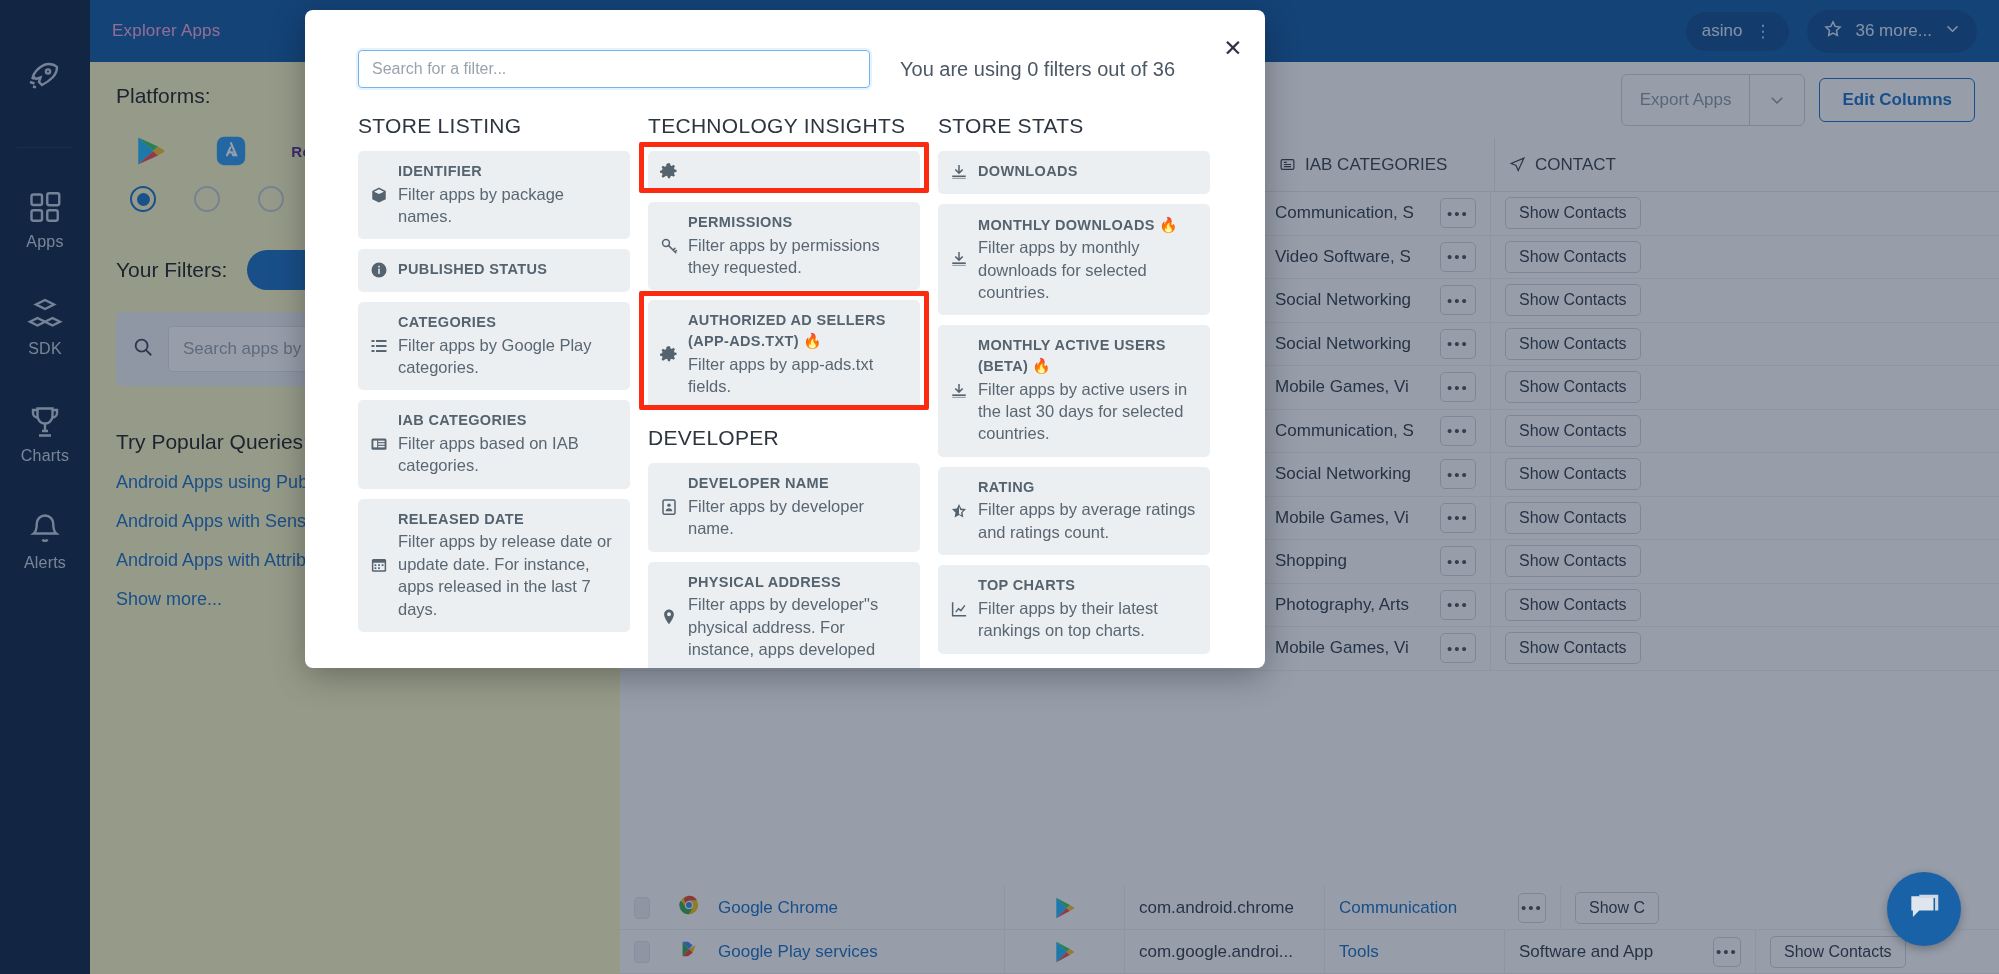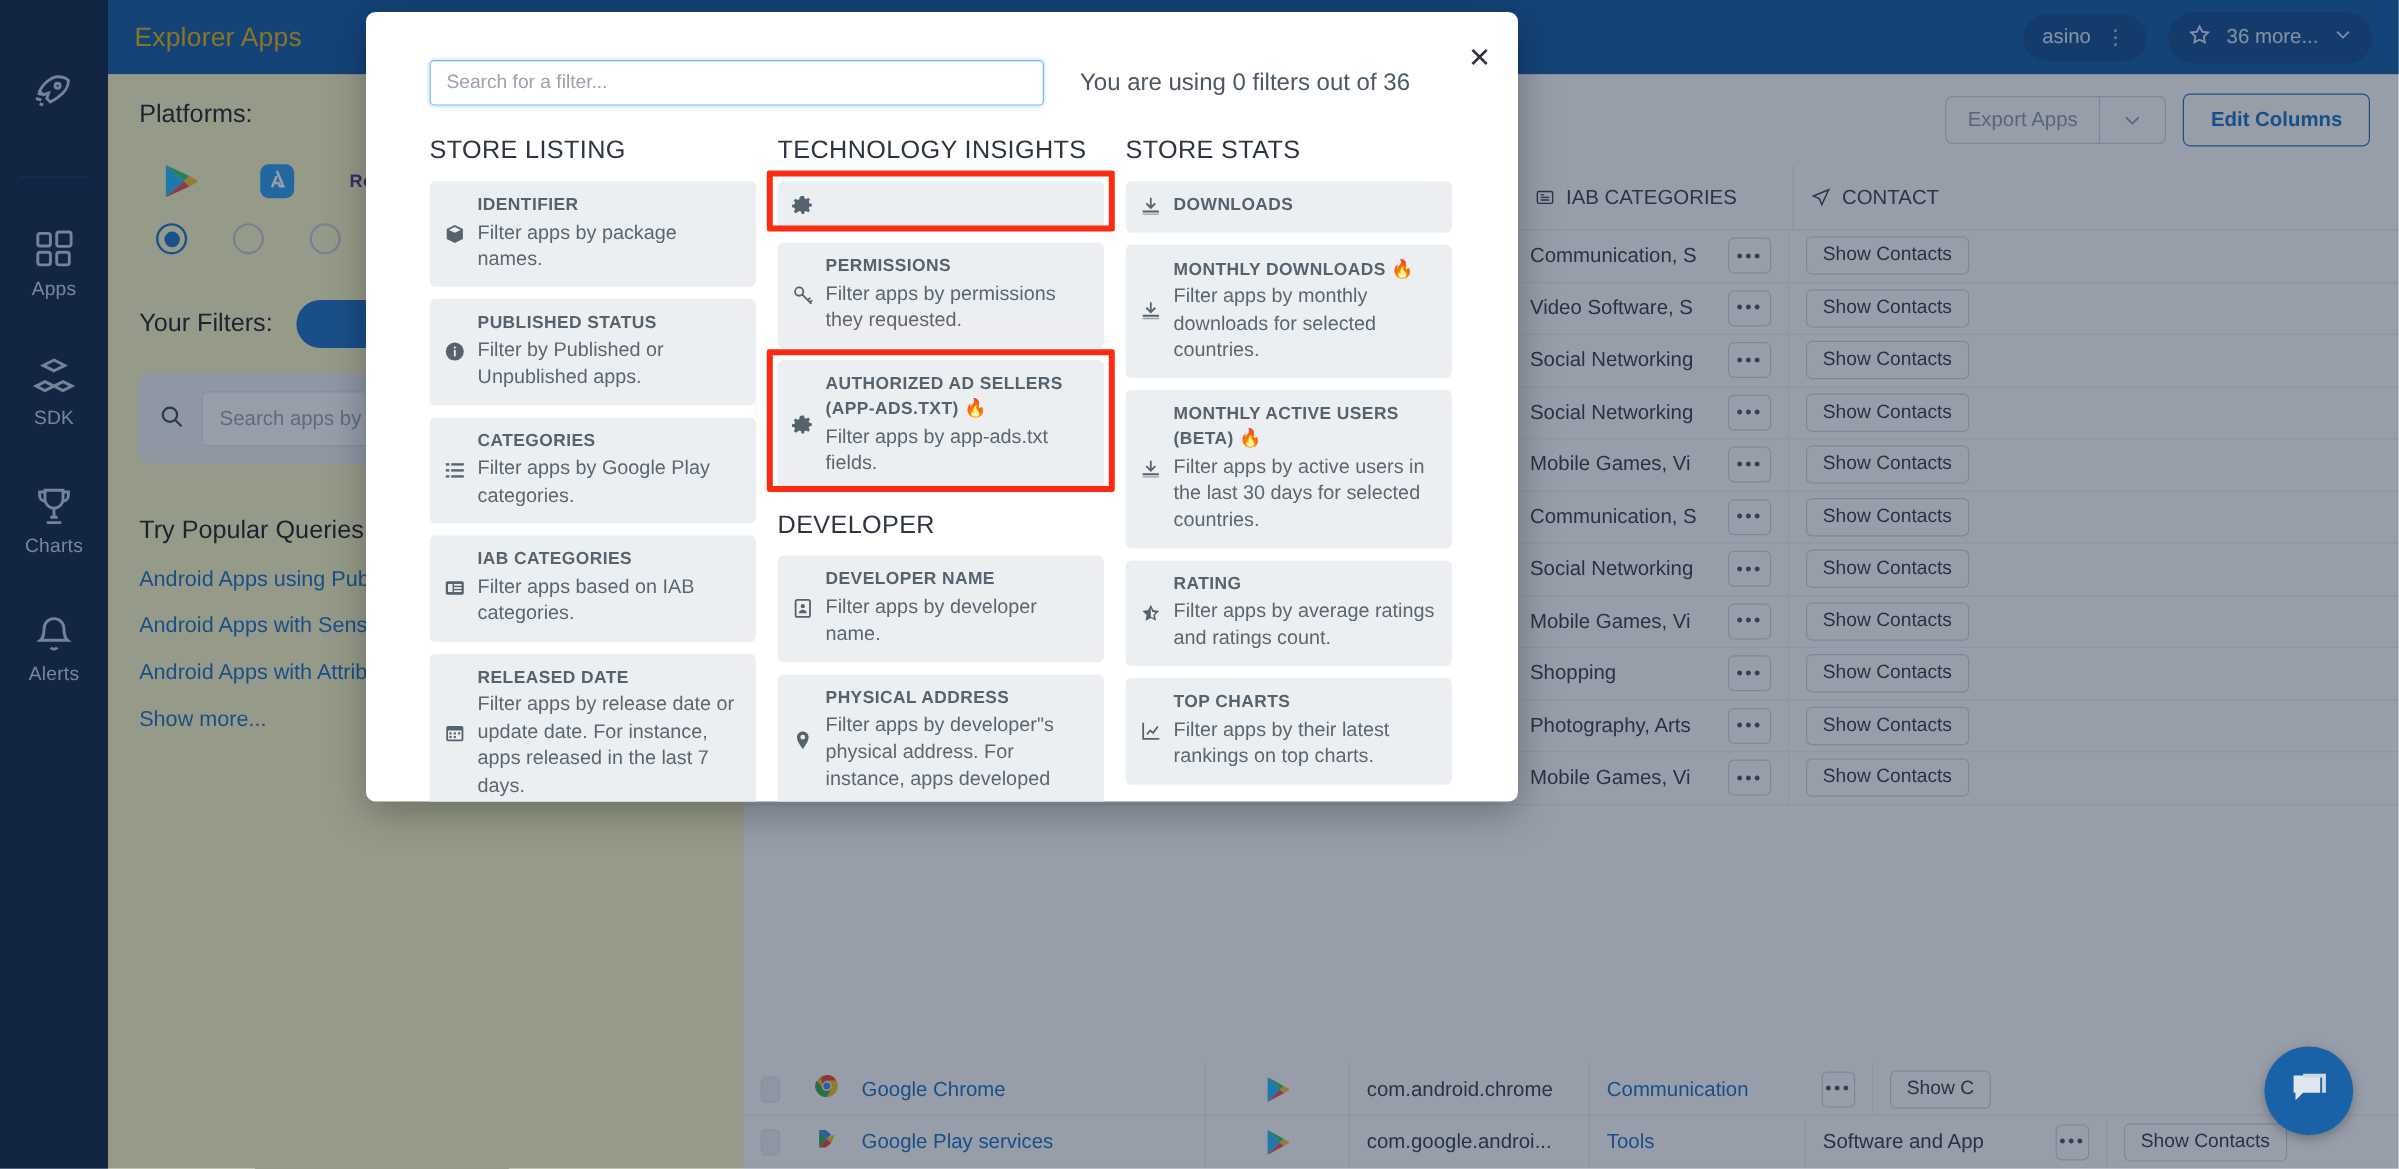--- a/index.html
+++ b/index.html
@@ -28,21 +28,21 @@
   .rail-item .glyph svg { width: 36px; height: 36px; stroke: #c2cede; fill: none; stroke-width: 1.6; }
   .rail-label { font-size: 16px; margin-top: 7px; color: #c7d2e0; letter-spacing: .2px; }
   .rail-sep { width: 56px; height: 1px; background: #1d3758; margin: 0 0 42px 0; }
 
   
   .topbar {
     position: absolute; left: 90px; top: 0; right: 0; height: 62px;
     background: #1259a5; display: flex; align-items: center; padding: 0 22px;
     gap: 18px;
   }
-  .topbar .brand { color: #eab308; font-size: 22px; font-weight: 400; letter-spacing: .2px; }
+  .topbar .brand { color: #f9a8d4; font-size: 17px; font-weight: 400; letter-spacing: .2px; }
   .chip {
     background: #0f4e91; border-radius: 22px; color: #dbe8f6; font-size: 17px;
     padding: 9px 16px; display: flex; align-items: center; gap: 12px; white-space: nowrap;
   }
   .chip.pill-outline { background: #0f4e91; }
   .chip .kebab { letter-spacing: 2px; opacity:.85; }
   .chip .star svg { width: 20px; height: 20px; stroke: #dbe8f6; fill: none; stroke-width: 1.8; }
   .chip .chev svg { width: 17px; height: 17px; stroke: #dbe8f6; fill: none; stroke-width: 2; }
 
   
@@ -71,21 +71,21 @@
   .searchbox {
     flex: 1; height: 46px; background: #fff; border: 1px solid #dfe3e8; border-radius: 4px;
     display: flex; align-items: center; padding: 0 14px; color: #9aa3ad; font-size: 17px;
   }
   .popq-title { font-size: 21px; color: #222; margin-top: 44px; }
   .popq-link { display:block; color: #1a6fc4; font-size: 18px; margin-top: 18px; }
 
   
   .tablearea { position: absolute; left: 620px; top: 62px; right: 0; bottom: 0; background: #fff; }
   .tbl-toolbar { height: 76px; display: flex; align-items: center; justify-content: flex-end; padding: 0 24px; gap: 14px; }
-  .btn-group { display: flex; border: 1px solid #cfd6de; border-radius: 6px; height: 40px; overflow: hidden; }
+  .btn-group { display: flex; border: 1px solid #cfd6de; border-radius: 6px; height: 52px; overflow: hidden; }
   .btn-group .part { display:flex; align-items:center; padding: 0 18px; color: #8e99a6; font-size: 17px; }
   .btn-group .divider { width: 1px; background: #cfd6de; }
   .btn-group .chevpart { width: 54px; display:flex; align-items:center; justify-content:center; }
   .btn-group .chevpart svg { width: 18px; height: 18px; stroke: #8e99a6; fill:none; stroke-width:2; }
   .btn-outline {
     height: 44px; border: 1px solid #1a6fc4; border-radius: 6px; color: #1a6fc4;
     font-size: 17px; display:flex; align-items:center; padding: 0 22px; font-weight: 600;
   }
   .thead { display: flex; align-items: center; height: 54px; padding: 0 0 0 4px; border-bottom: 1px solid #e6eaee; }
   .th { display:flex; align-items:center; gap: 9px; font-size: 17px; color: #39424d; padding: 0 14px; height: 100%; border-left: 1px solid #e6eaee; }
@@ -539,21 +539,20 @@
             <div class="fcard">
               <span class="ico">
                 <svg viewBox="0 0 24 24">
                   <circle cx="12" cy="12" r="10"></circle>
                   <rect x="11" y="10.2" width="2" height="7" fill="#eceff2"></rect>
                   <rect x="11" y="6.4" width="2" height="2.2" fill="#eceff2"></rect>
                 </svg>
               </span>
               <div class="body">
                 <div class="t">PUBLISHED STATUS</div>
-                <div class="d">Filter by Published or Unpublished apps.</div>
               </div>
             </div>
             <div class="fcard">
               <span class="ico">
                 <svg viewBox="0 0 24 24">
                   <rect x="2" y="4" width="4" height="2.6"></rect>
                   <rect x="8" y="4" width="14" height="2.6"></rect>
                   <rect x="2" y="10.7" width="4" height="2.6"></rect>
                   <rect x="8" y="10.7" width="14" height="2.6"></rect>
                   <rect x="2" y="17.4" width="4" height="2.6"></rect>

